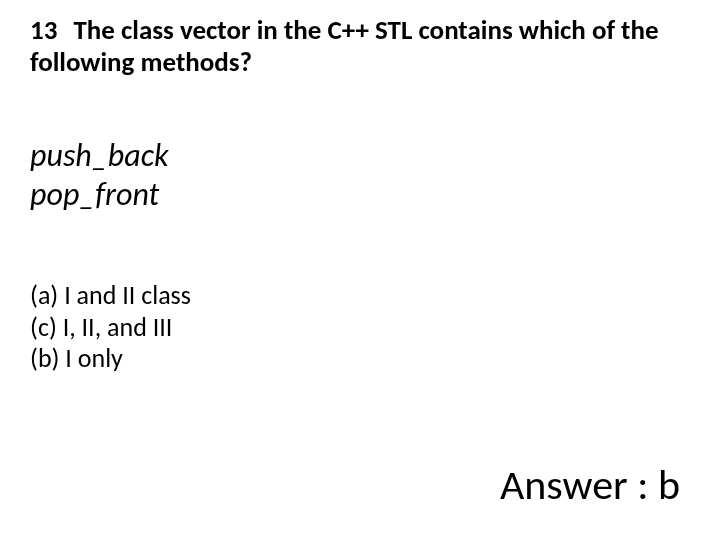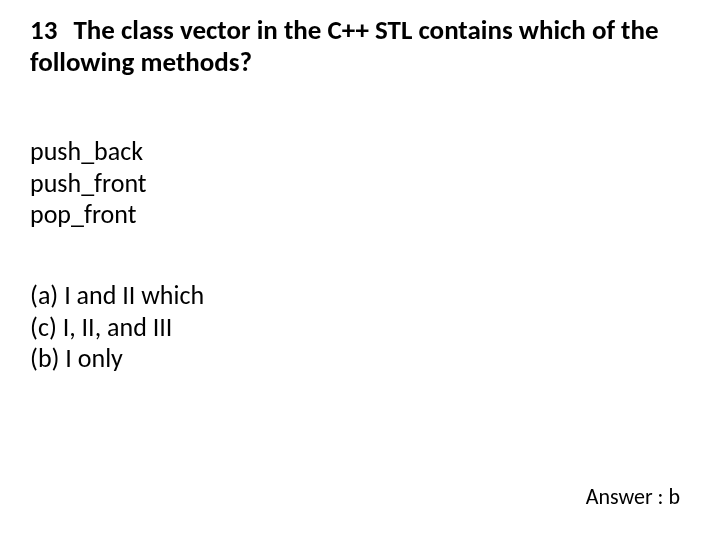--- a/index.html
+++ b/index.html
@@ -28,58 +28,58 @@
     line-height: 1.2;
   }
   .qnum {
     display: inline;
     margin-right: 10px;
   }
   .methods {
     position: absolute;
     left: 30px;
     top: 136px;
-    font-size: 26px;
+    font-size: 32px;
     line-height: 1.22;
+    font-style: italic;
   }
   .methods div { white-space: pre; }
   .options {
     position: absolute;
     left: 30px;
     top: 280px;
     font-size: 26px;
     line-height: 1.22;
   }
   .option { white-space: pre; }
   .answer {
     position: absolute;
     right: 40px;
     bottom: 30px;
-    font-size: 22px;
+    font-size: 42px;
   }
   .answer .label, .answer .colon, .answer .value { white-space: pre; }
 </style>
 </head>
 <body>
 
 <div class="slide">
 
   <div class="question">
     <span class="qnum">13</span>
     <span>The class vector in the C++ STL contains which of the following methods?</span>
   </div>
 
   <div class="methods">
     <div>push_back</div>
-    <div>push_front</div>
     <div>pop_front</div>
   </div>
 
   <div class="options">
-    <div class="option"><span>(a)</span> <span>I and II which</span></div>
+    <div class="option"><span>(a)</span> <span>I and II class</span></div>
     <div class="option"><span>(c)</span> <span>I, II, and III</span></div>
     <div class="option"><span>(b)</span> <span>I only</span></div>
   </div>
 
   <div class="answer">
     <span class="label">Answer</span><span class="colon"> : </span><span class="value">b</span>
   </div>
 
 </div>
 

